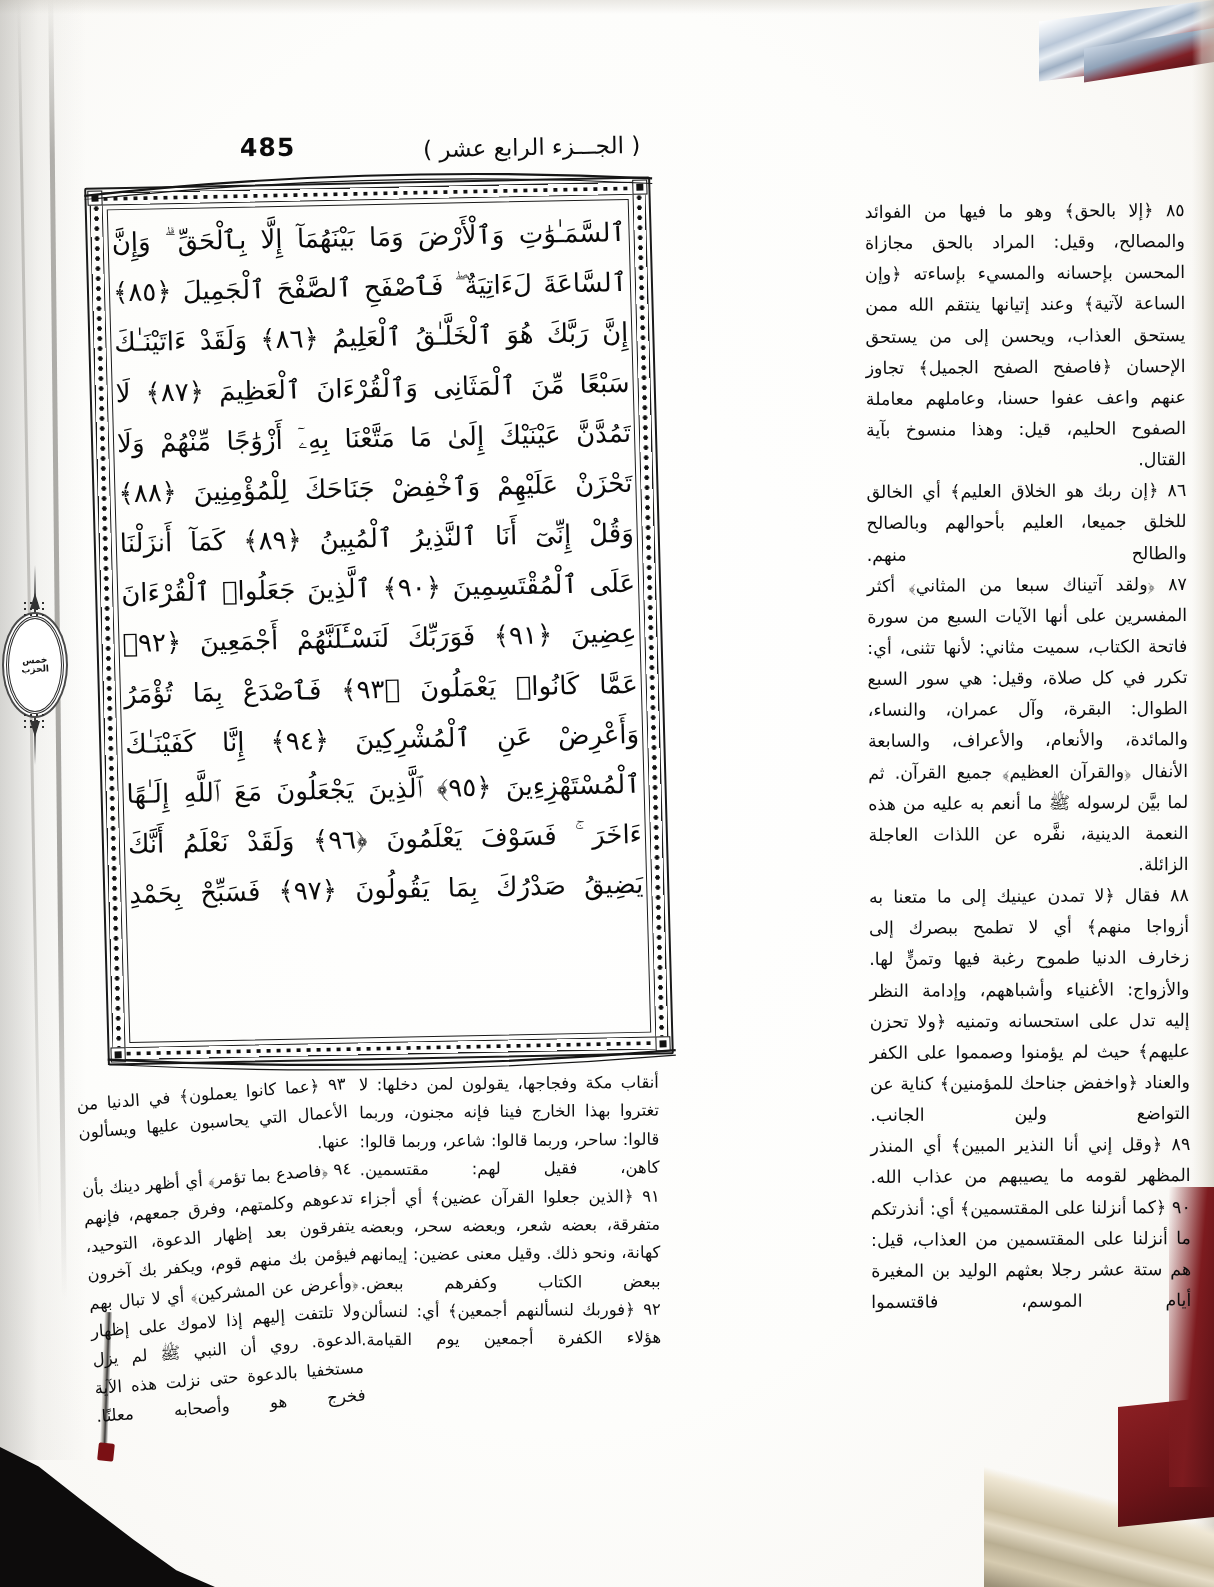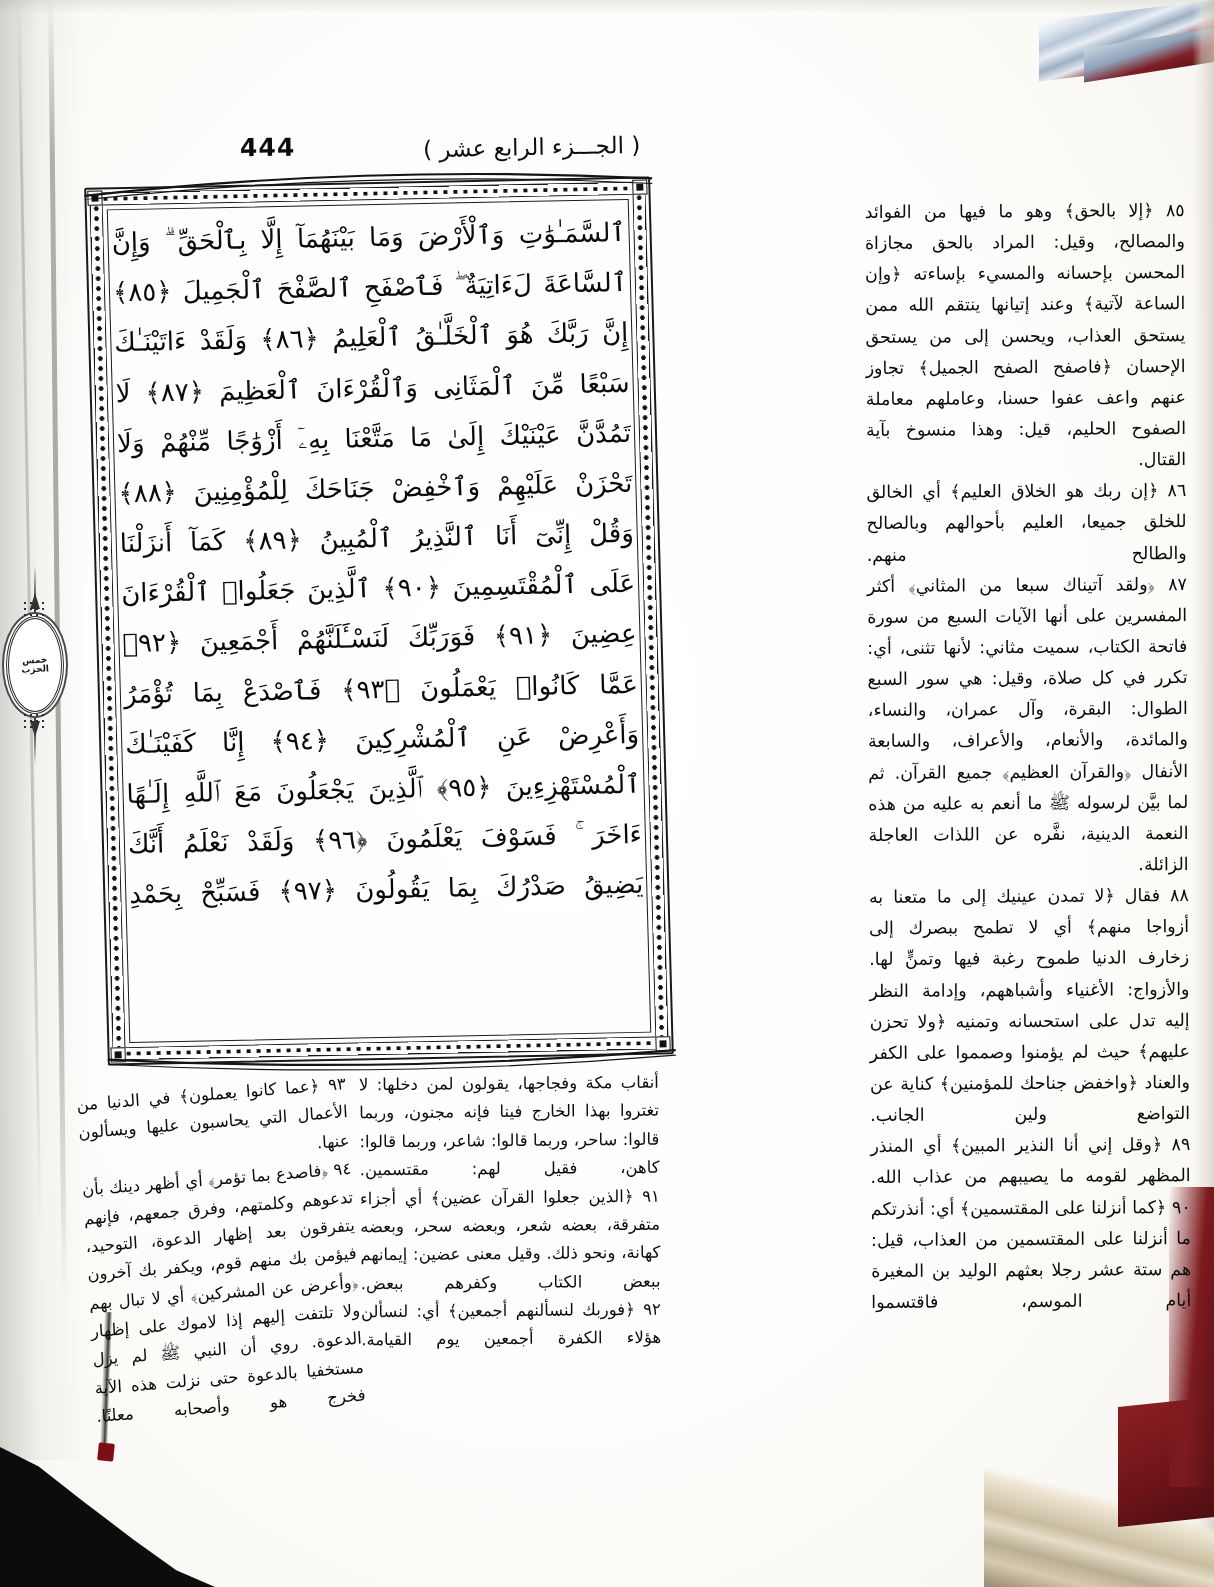--- a/index.html
+++ b/index.html
@@ -247,21 +247,21 @@
   <div class="stem"></div>
   <div class="drop-top"></div>
   <div class="drop-bot"></div>
   <div class="orn">
     <div class="orn-text">خمس الحزب</div>
   </div>
 </div>
 
 <div id="header-line">
   <div class="juz">( الجـــزء الرابع عشر )</div>
-  <div class="pageno">444</div>
+  <div class="pageno">485</div>
 </div>
 
 <div id="quran-frame">
   <div class="frame-outer"></div>
   <div class="frame-bead"></div>
   <div class="frame-inner"></div>
   <div class="corner tl"></div>
   <div class="corner tr"></div>
   <div class="corner bl"></div>
   <div class="corner br"></div>

